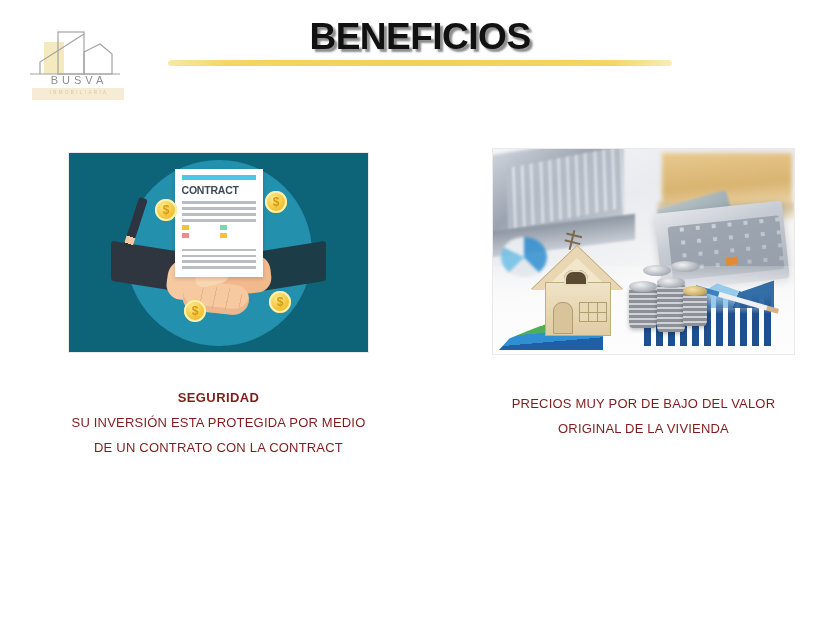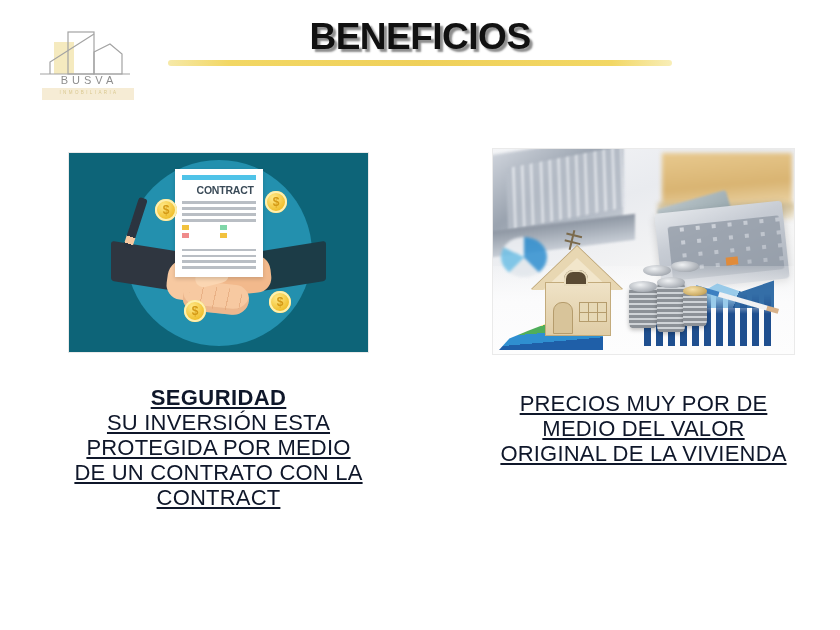--- a/index.html
+++ b/index.html
@@ -12,21 +12,21 @@
     height: 630px;
     position: relative;
     overflow: hidden;
     font-family: "Liberation Sans", sans-serif;
     color: #1a1a1a;
   }
 
   
   .logo {
     position: absolute;
-    left: 30px;
+    left: 20px;
     top: 26px;
     width: 118px;
     height: 80px;
   }
   .logo svg { display: block; }
   .logo-wordmark {
     position: absolute;
     left: 0;
     top: 48px;
     width: 118px;
@@ -82,25 +82,24 @@
     position: relative;
     overflow: hidden;
     border: 1px solid #eaeaea;
     box-sizing: border-box;
   }
   .photo-left  { height: 201px; background: #0d6478; }
   .photo-right { height: 207px; }
 
   .caption {
     text-align: center;
-    font-size: 22px;
+    font-size: 13px;
     line-height: 25px;
-    color: #0f172a;
+    color: #7f1d1d;
     letter-spacing: 0.2px;
-    text-decoration: underline;
   }
   .caption-left  { margin-top: 32px; }
   .caption-right { margin-top: 36px; }
   .caption-head {
     font-weight: 700;
     letter-spacing: 0.4px;
   }
   .caption-body { font-weight: 400; }
 
   
@@ -324,21 +323,21 @@
   .contract {
     position: absolute; left: 50%; top: 16px; margin-left: -44px;
     width: 88px; height: 108px; background: #ffffff;
     box-shadow: 0 2px 4px rgba(0,0,0,.15);
     padding: 0; box-sizing: border-box;
   }
   .contract-bar {
     position: absolute; left: 7px; top: 6px; width: 74px; height: 5px; background: #4fc3e8;
   }
   .contract-title {
-    position: absolute; left: 22px; top: 15px; width: 74px;
+    position: absolute; left: 7px; top: 15px; width: 74px;
     font-size: 10.5px; font-weight: 700; color: #3a4a57; letter-spacing: -0.2px;
     font-family: "Liberation Sans", sans-serif;
   }
   .contract-lines {
     position: absolute; left: 7px; top: 29px; width: 74px; height: 24px;
     background: repeating-linear-gradient(0deg,#b9bec4 0 2.5px, #ffffff 2.5px 6px);
   }
   .contract-boxes {
     position: absolute; left: 7px; top: 56px; width: 74px; height: 18px;
   }
@@ -470,15 +469,15 @@
         <div class="house-roof-inner"></div>
         <div class="house-wall"></div>
         <div class="house-gable-win"></div>
         <div class="house-door"></div>
         <div class="house-win"></div>
       </div>
     </div>
   </div>
 
   <div class="caption caption-right">
-    <div class="caption-body">PRECIOS MUY POR DE MEDIO DEL VALOR ORIGINAL DE LA VIVIENDA</div>
+    <div class="caption-body">PRECIOS MUY POR DE BAJO DEL VALOR ORIGINAL DE LA VIVIENDA</div>
   </div>
 </div>
 
 </body></html>

